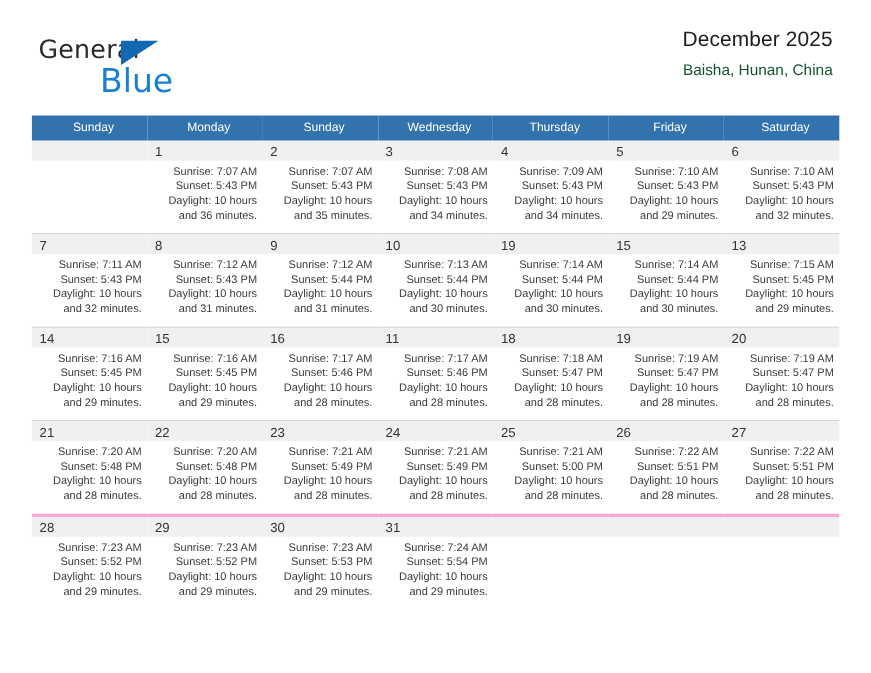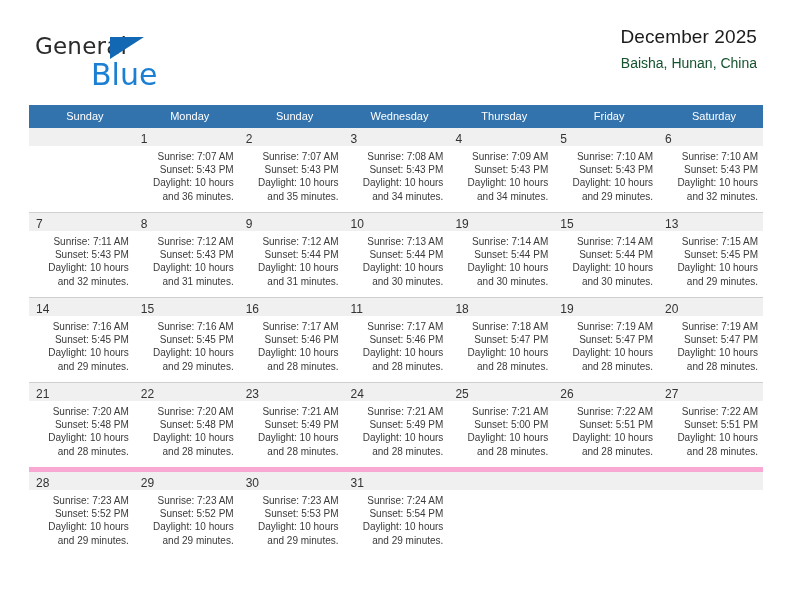--- a/index.html
+++ b/index.html
@@ -115,21 +115,21 @@
     background: #ffffff;
   }
 
   .week-row > td {
     border-top: 1px solid #cfcfcf;
   }
   .week-row.first-week > td {
     border-top: none;
   }
   .week-row.last-week > td {
-    border-top: 5px solid #f9a8d4;
+    border-top: 3px solid #f9a8d4;
   }
 
   .cell {
     height: 84px;
     box-sizing: border-box;
     position: relative;
   }
   .daynum-band {
     background: #f0f0f0;
     height: 18px;

